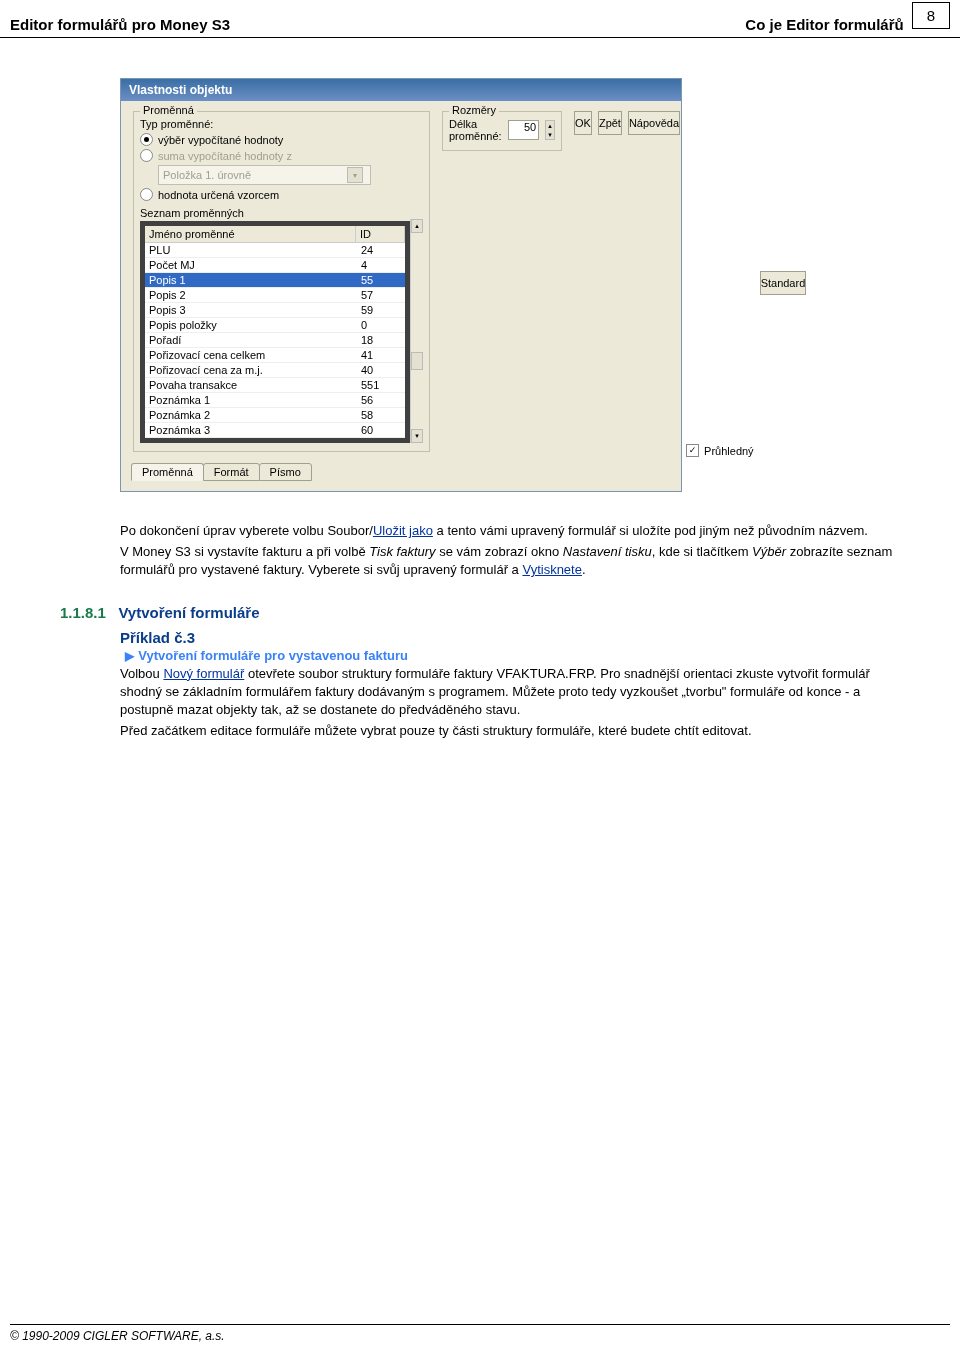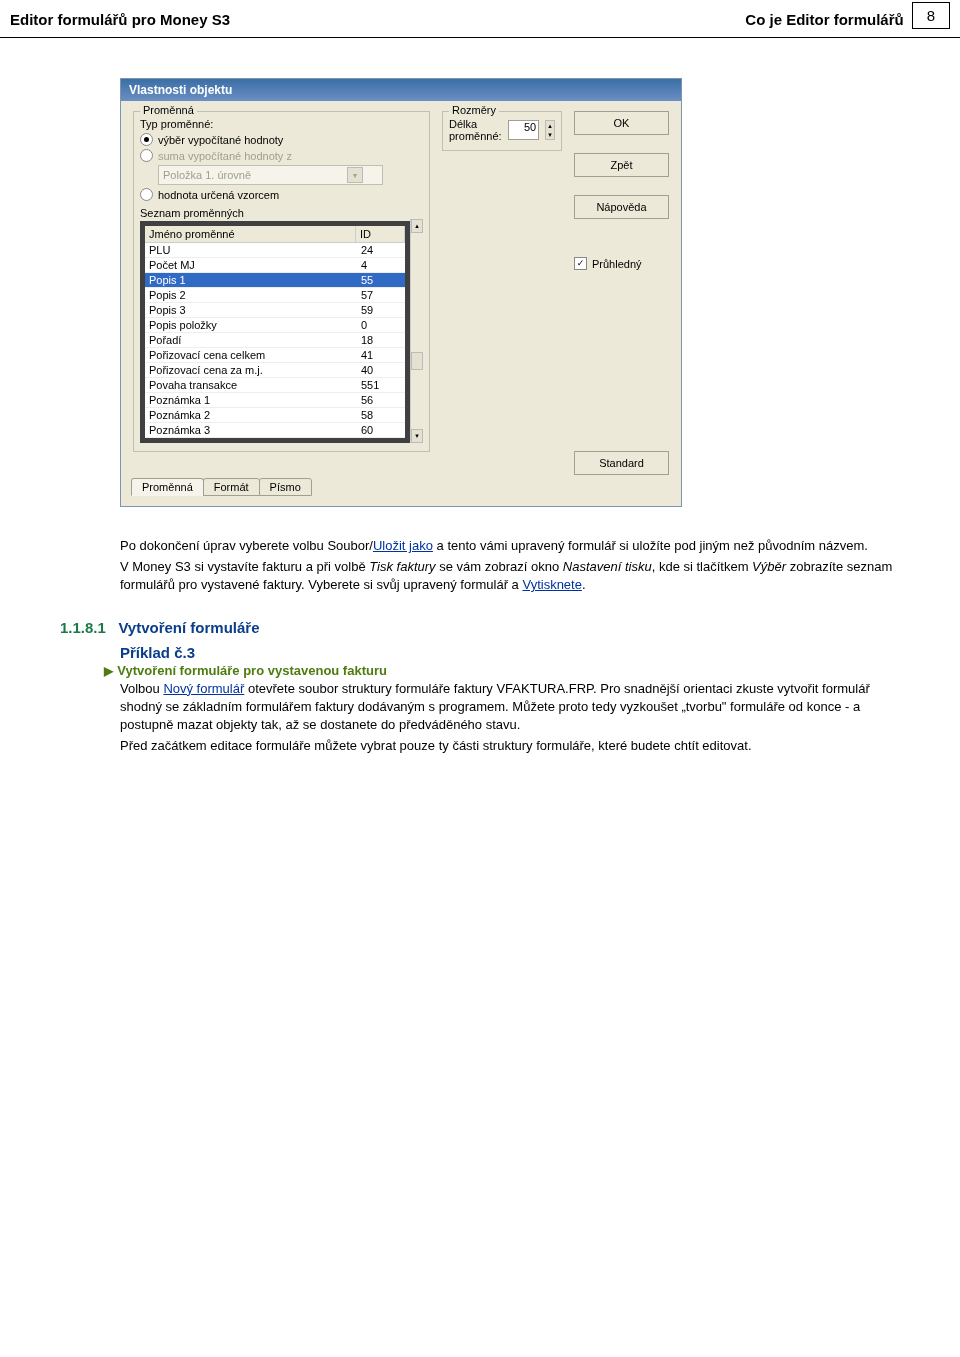--- a/index.html
+++ b/index.html
@@ -1,35 +1,35 @@
 <!DOCTYPE html>
 <html><head>
 <meta charset="utf-8">
 <style>
 html,body{margin:0;padding:0;font-family:Verdana,Arial,sans-serif;font-size:13px;color:#000;background:#fff}
 .page{width:960px;min-height:1357px;margin:0 auto;position:relative}
-.hdr{border-bottom:1px solid #000;padding:6px 10px 4px;display:flex;align-items:center}
+.hdr{border-bottom:1px solid #000;padding:6px 10px 4px;display:flex;align-items:flex-end}
 .hdr-left{font-weight:bold;font-size:15px;flex:1}
 .hdr-right{font-weight:bold;font-size:15px;margin-right:8px}
 .pgnum{border:1px solid #000;padding:4px 14px;font-size:15px;position:relative;top:-4px}
 .content{padding:40px 60px 0 60px}
 .shot{width:560px;margin:0 0 30px 60px;background:#ece9d8;border:1px solid #7a96b0;font-family:Tahoma,Arial,sans-serif;font-size:11px;color:#000}
 .shot-title{background:linear-gradient(#3a6ea5,#6b8fc4);color:#fff;font-size:12px;padding:4px 8px;font-weight:bold}
 .shot-body{display:flex;padding:10px 12px 4px;gap:12px}
 .col-left{flex:1}
 .col-mid{width:120px}
-.col-right{width:95px;display:flex;flex-direction:column;gap:18px}
+.col-right{width:95px;display:flex;flex-direction:row;gap:6px}
 .grp{border:1px solid #c0c0b0;padding:6px 6px 8px;position:relative;margin-bottom:8px;background:#ece9d8}
 .grp-title{position:absolute;top:-8px;left:6px;background:#ece9d8;padding:0 3px;font-size:11px}
 .radio-row,.chk-row{display:flex;align-items:flex-end;gap:5px;margin:3px 0;font-size:11px}
 .radio{width:11px;height:11px;border:1px solid #888;border-radius:50%;background:#fff;display:inline-flex;align-items:center;justify-content:center}
 .radio.sel::after{content:"";width:5px;height:5px;background:#000;border-radius:50%}
 .chk{width:11px;height:11px;border:1px solid #888;background:#fff;display:inline-flex;align-items:center;justify-content:center;font-size:9px;line-height:1}
 .dim{color:#a0a090}
-.combo{border:1px solid #c0c0b0;background:#f5f3ea;width:200px;height:18px;display:flex;align-items:center;justify-content:space-between;padding:0 19px 0 4px;margin:3px 0 3px 18px}
+.combo{border:1px solid #c0c0b0;background:#f5f3ea;width:200px;height:18px;display:flex;align-items:center;justify-content:space-between;padding:0 7px 0 4px;margin:3px 0 3px 18px}
 .combo-btn{width:14px;height:14px;background:#e4e1d0;border:1px solid #bbb;display:flex;align-items:center;justify-content:center;font-size:8px}
 .field-row{display:flex;align-items:center;gap:6px;font-size:11px}
 .num-input{border:1px solid #a0a090;background:#fff;width:46px;height:18px;display:flex;align-items:flex-start;justify-content:flex-end;padding:0 2px}
 .spin{width:14px;height:18px;border:1px solid #bbb;background:#e4e1d0;display:flex;flex-direction:column}
 .spin div{flex:1;display:flex;align-items:center;justify-content:center;font-size:7px;line-height:1}
 .btn{border:1px solid #a0a090;background:#ece9d8;height:22px;display:flex;align-items:center;justify-content:center;font-size:11px;cursor:default}
 .var-list{border:5px solid #404040;background:#fff;margin-top:2px}
 .var-head{display:flex;background:#ece9d8;border-bottom:1px solid #ccc}
 .var-head div{padding:2px 4px;font-size:11px;border-right:1px solid #ccc}
 .vh-name{flex:1}
@@ -45,21 +45,21 @@
 .tab{border:1px solid #a0a090;background:#ece9d8;padding:2px 10px;font-size:11px;border-top-left-radius:3px;border-top-right-radius:3px;margin-right:-1px}
 .tab.active{background:#f6f4ea;border-bottom-color:#f6f4ea}
 .body-text{margin:0 0 0 60px;max-width:820px;line-height:1.4}
 .body-text p{margin:0 0 3px}
 a.lnk{color:#0033a0;text-decoration:underline}
 .ital{font-style:italic}
 .red{color:#b00000}
 .sec-num{color:#1a7a4a;font-weight:bold;font-size:15px;margin:24px 0 6px 0}
 .sec-num .st{color:#0a3d8a}
 .ex-title{color:#0a3d8a;font-weight:bold;font-size:15px;margin:8px 0 2px 60px}
-.sub-title{color:#4d7c0f;font-weight:bold;font-size:13px;margin:0 0 2px 44px}
+.sub-title{color:#3b82f6;font-weight:bold;font-size:13px;margin:0 0 2px 65px}
 .arrow{font-size:12px;margin-right:4px}
 .footer{position:absolute;bottom:14px;left:10px;right:10px;border-top:1px solid #000;padding-top:4px;font-size:12px;font-style:italic}
 </style>
 </head>
 <body>
 <div class="page">
 
 <div class="hdr">
   <div class="hdr-left">Editor formulářů pro Money S3</div>
   <div class="hdr-right">Co je Editor formulářů</div>
@@ -215,14 +215,15 @@
 
   <div class="body-text">
     <p>
       <span>Volbou </span><a class="lnk">Nový formulář</a><span> otevřete soubor struktury formuláře faktury VFAKTURA.FRP. Pro snadnější orientaci zkuste vytvořit formulář shodný se základním formulářem faktury dodávaným s programem. Můžete proto tedy vyzkoušet „tvorbu" formuláře od konce - a postupně mazat objekty tak, až se dostanete do předváděného stavu.</span>
     </p>
     <p>Před začátkem editace formuláře můžete vybrat pouze ty části struktury formuláře, které budete chtít editovat.</p>
   </div>
 
 </div>
 
+<div class="footer">© 1990-2009 CIGLER SOFTWARE, a.s.</div>
 
 </div>
 
 </body></html>

